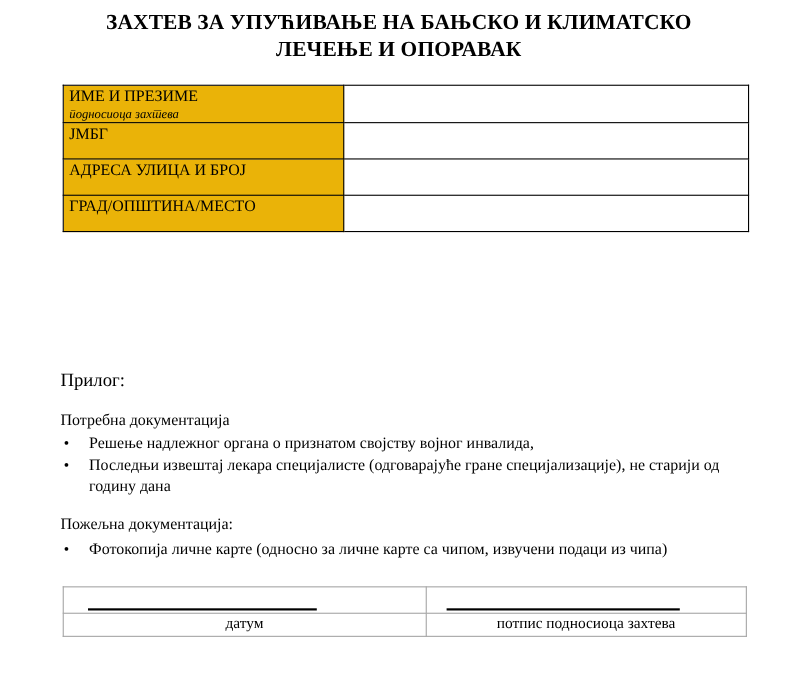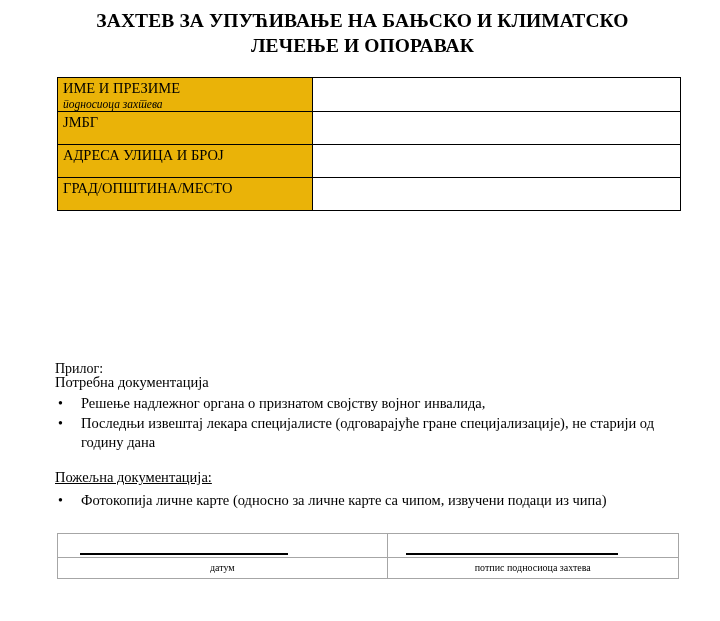--- a/index.html
+++ b/index.html
@@ -83,38 +83,36 @@
     position: absolute;
     left: 55px;
     top: 293px;
     font-size: 14.5px;
     line-height: 18px;
   }
   .attachment-label {
     position: absolute;
     left: 55px;
     top: 337px;
-    font-size: 14px;
-    line-height: 18px;
-    margin-top: 23px;
+    font-size: 17px;
+    line-height: 18px;
   }
   .required-heading {
     position: absolute;
     left: 55px;
     top: 373px;
     font-size: 14.5px;
     line-height: 18px;
   }
   .desired-heading {
     position: absolute;
     left: 55px;
     top: 468px;
     font-size: 14.5px;
     line-height: 18px;
-    text-decoration: underline;
   }
 
   ul.bullets {
     position: absolute;
     margin: 0;
     padding: 0;
     list-style: none;
     font-size: 14.5px;
     line-height: 19px;
   }
@@ -149,21 +147,21 @@
     box-sizing: border-box;
     text-align: center;
     vertical-align: bottom;
   }
   .sign-table td.rule-cell {
     height: 24px;
     padding: 0 0 2px 0;
   }
   .sign-table td.caption-cell {
     height: 20px;
-    font-size: 10px;
+    font-size: 14px;
     line-height: 18px;
     vertical-align: middle;
     padding-bottom: 1px;
   }
   .sign-col-left  { width: 311px; }
   .sign-col-right { width: 275px; }
 
   .sig-rule {
     display: block;
     height: 0;

